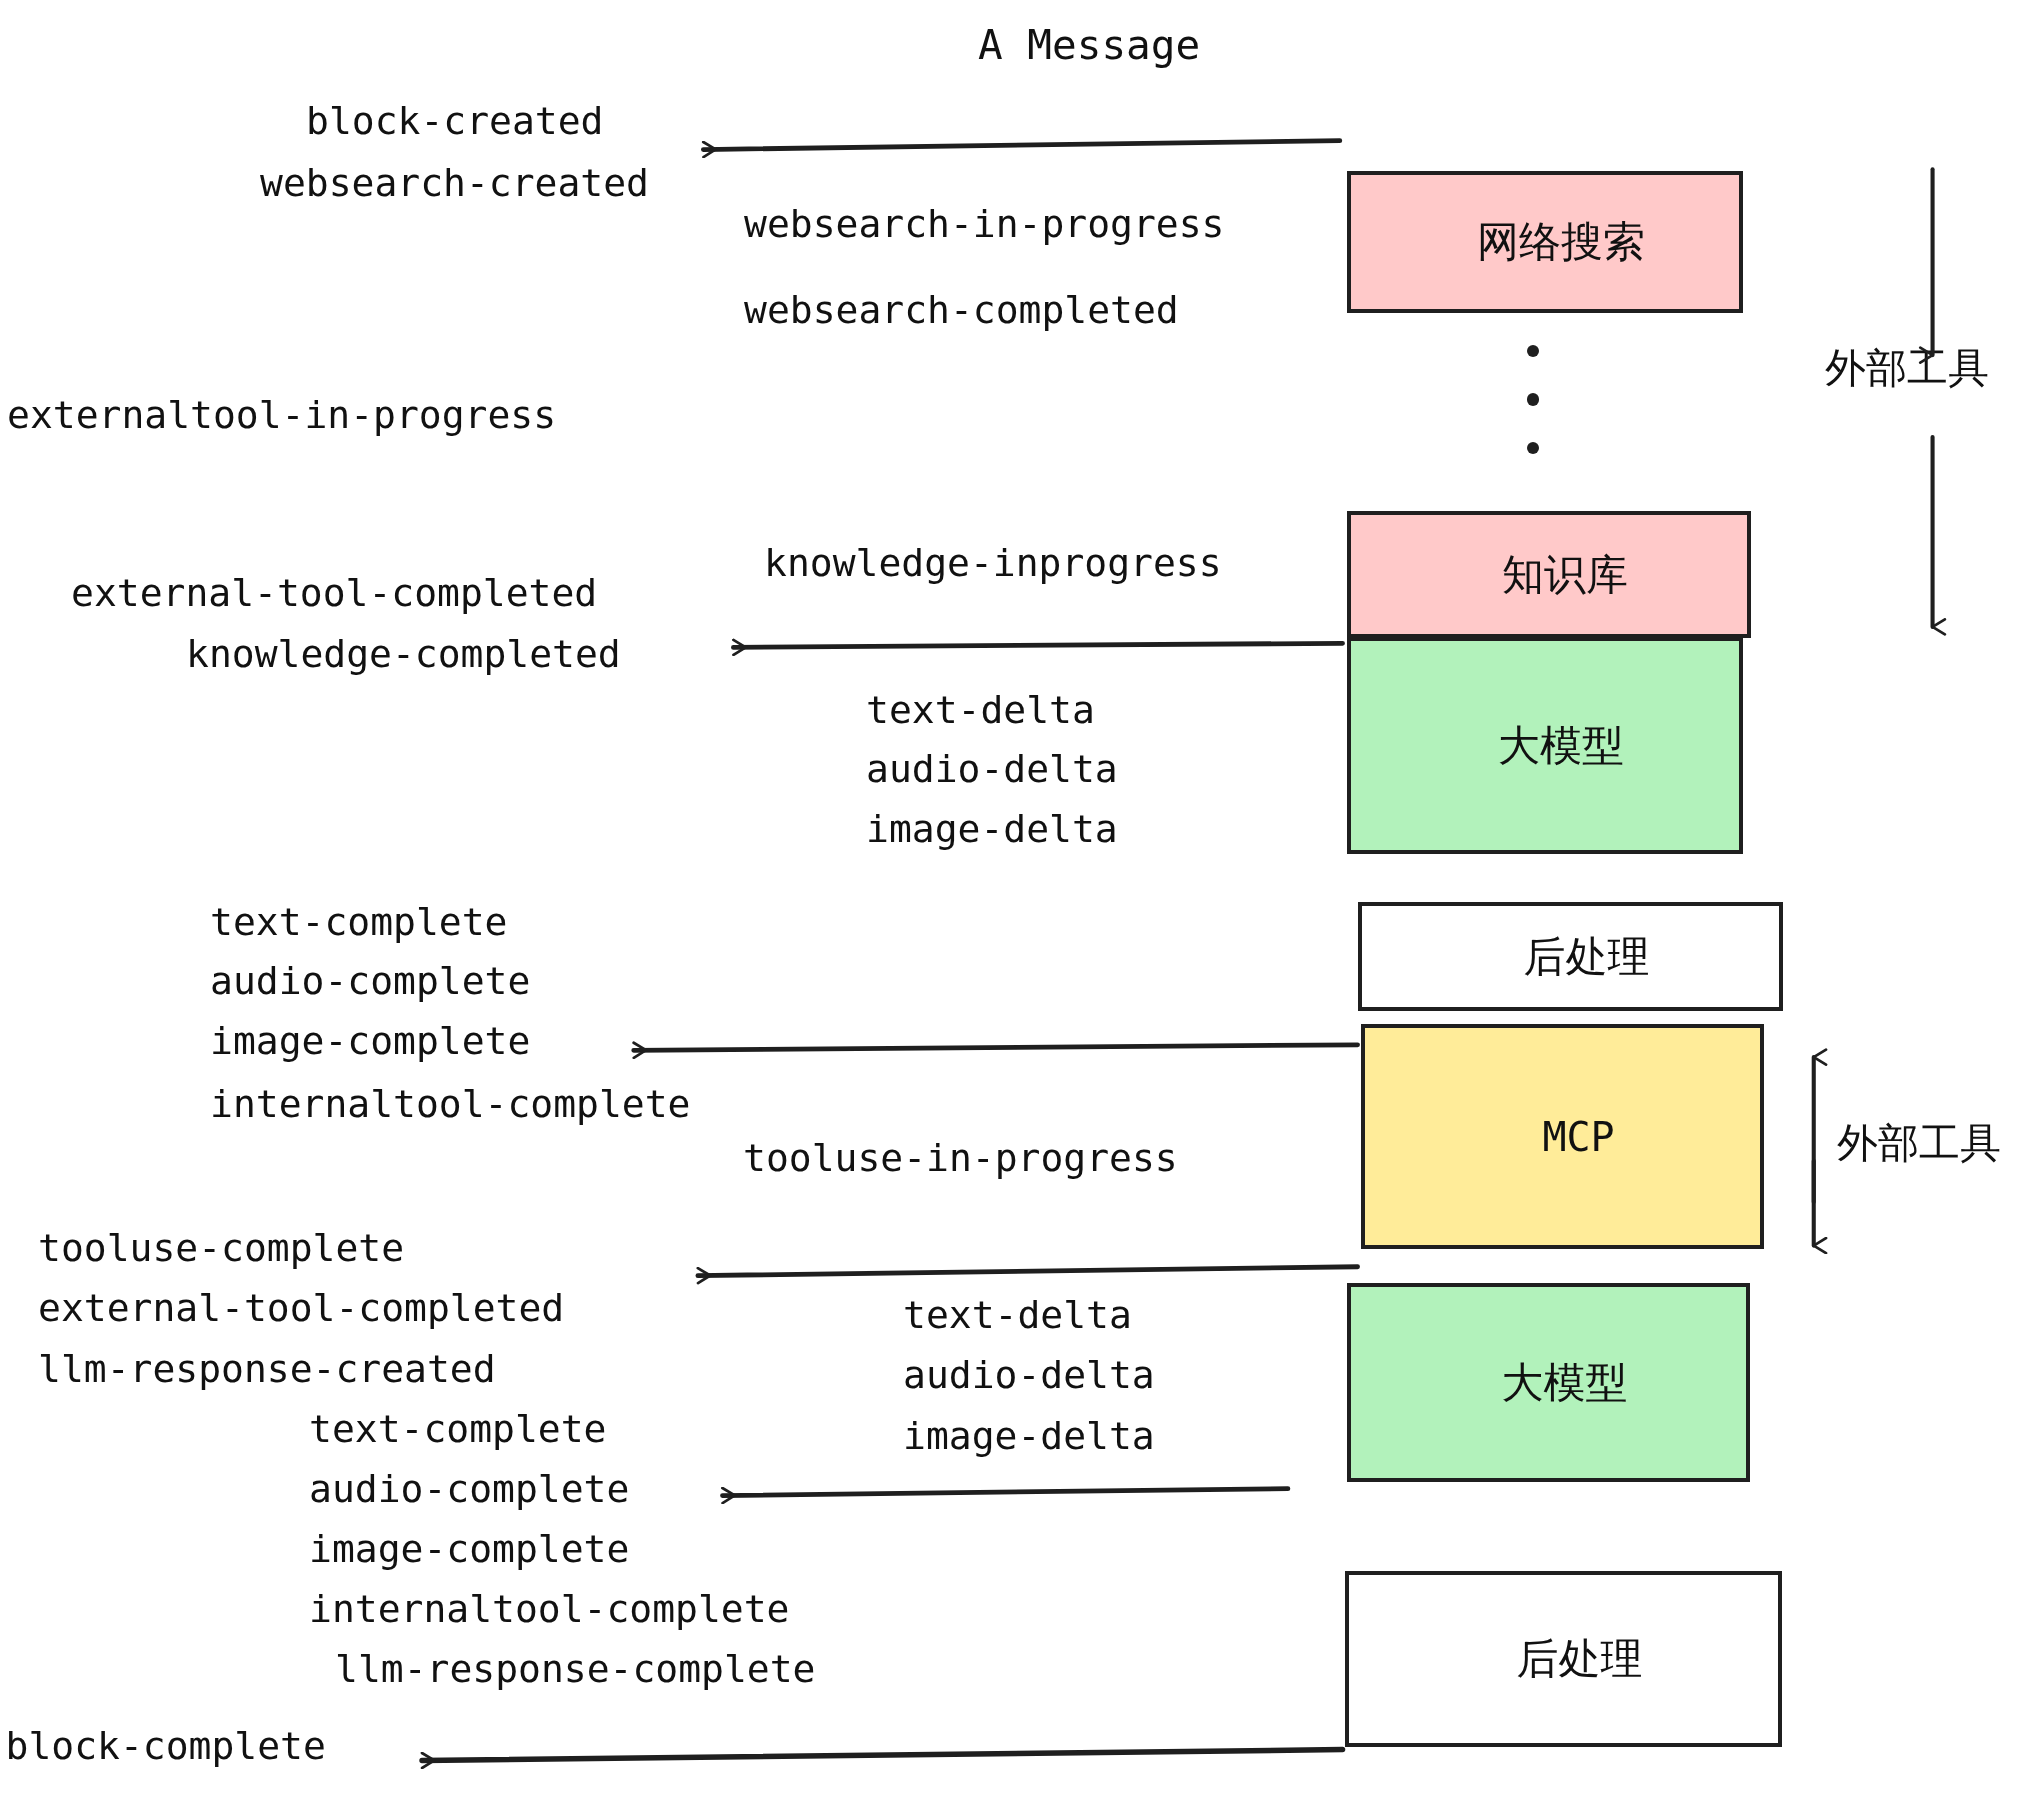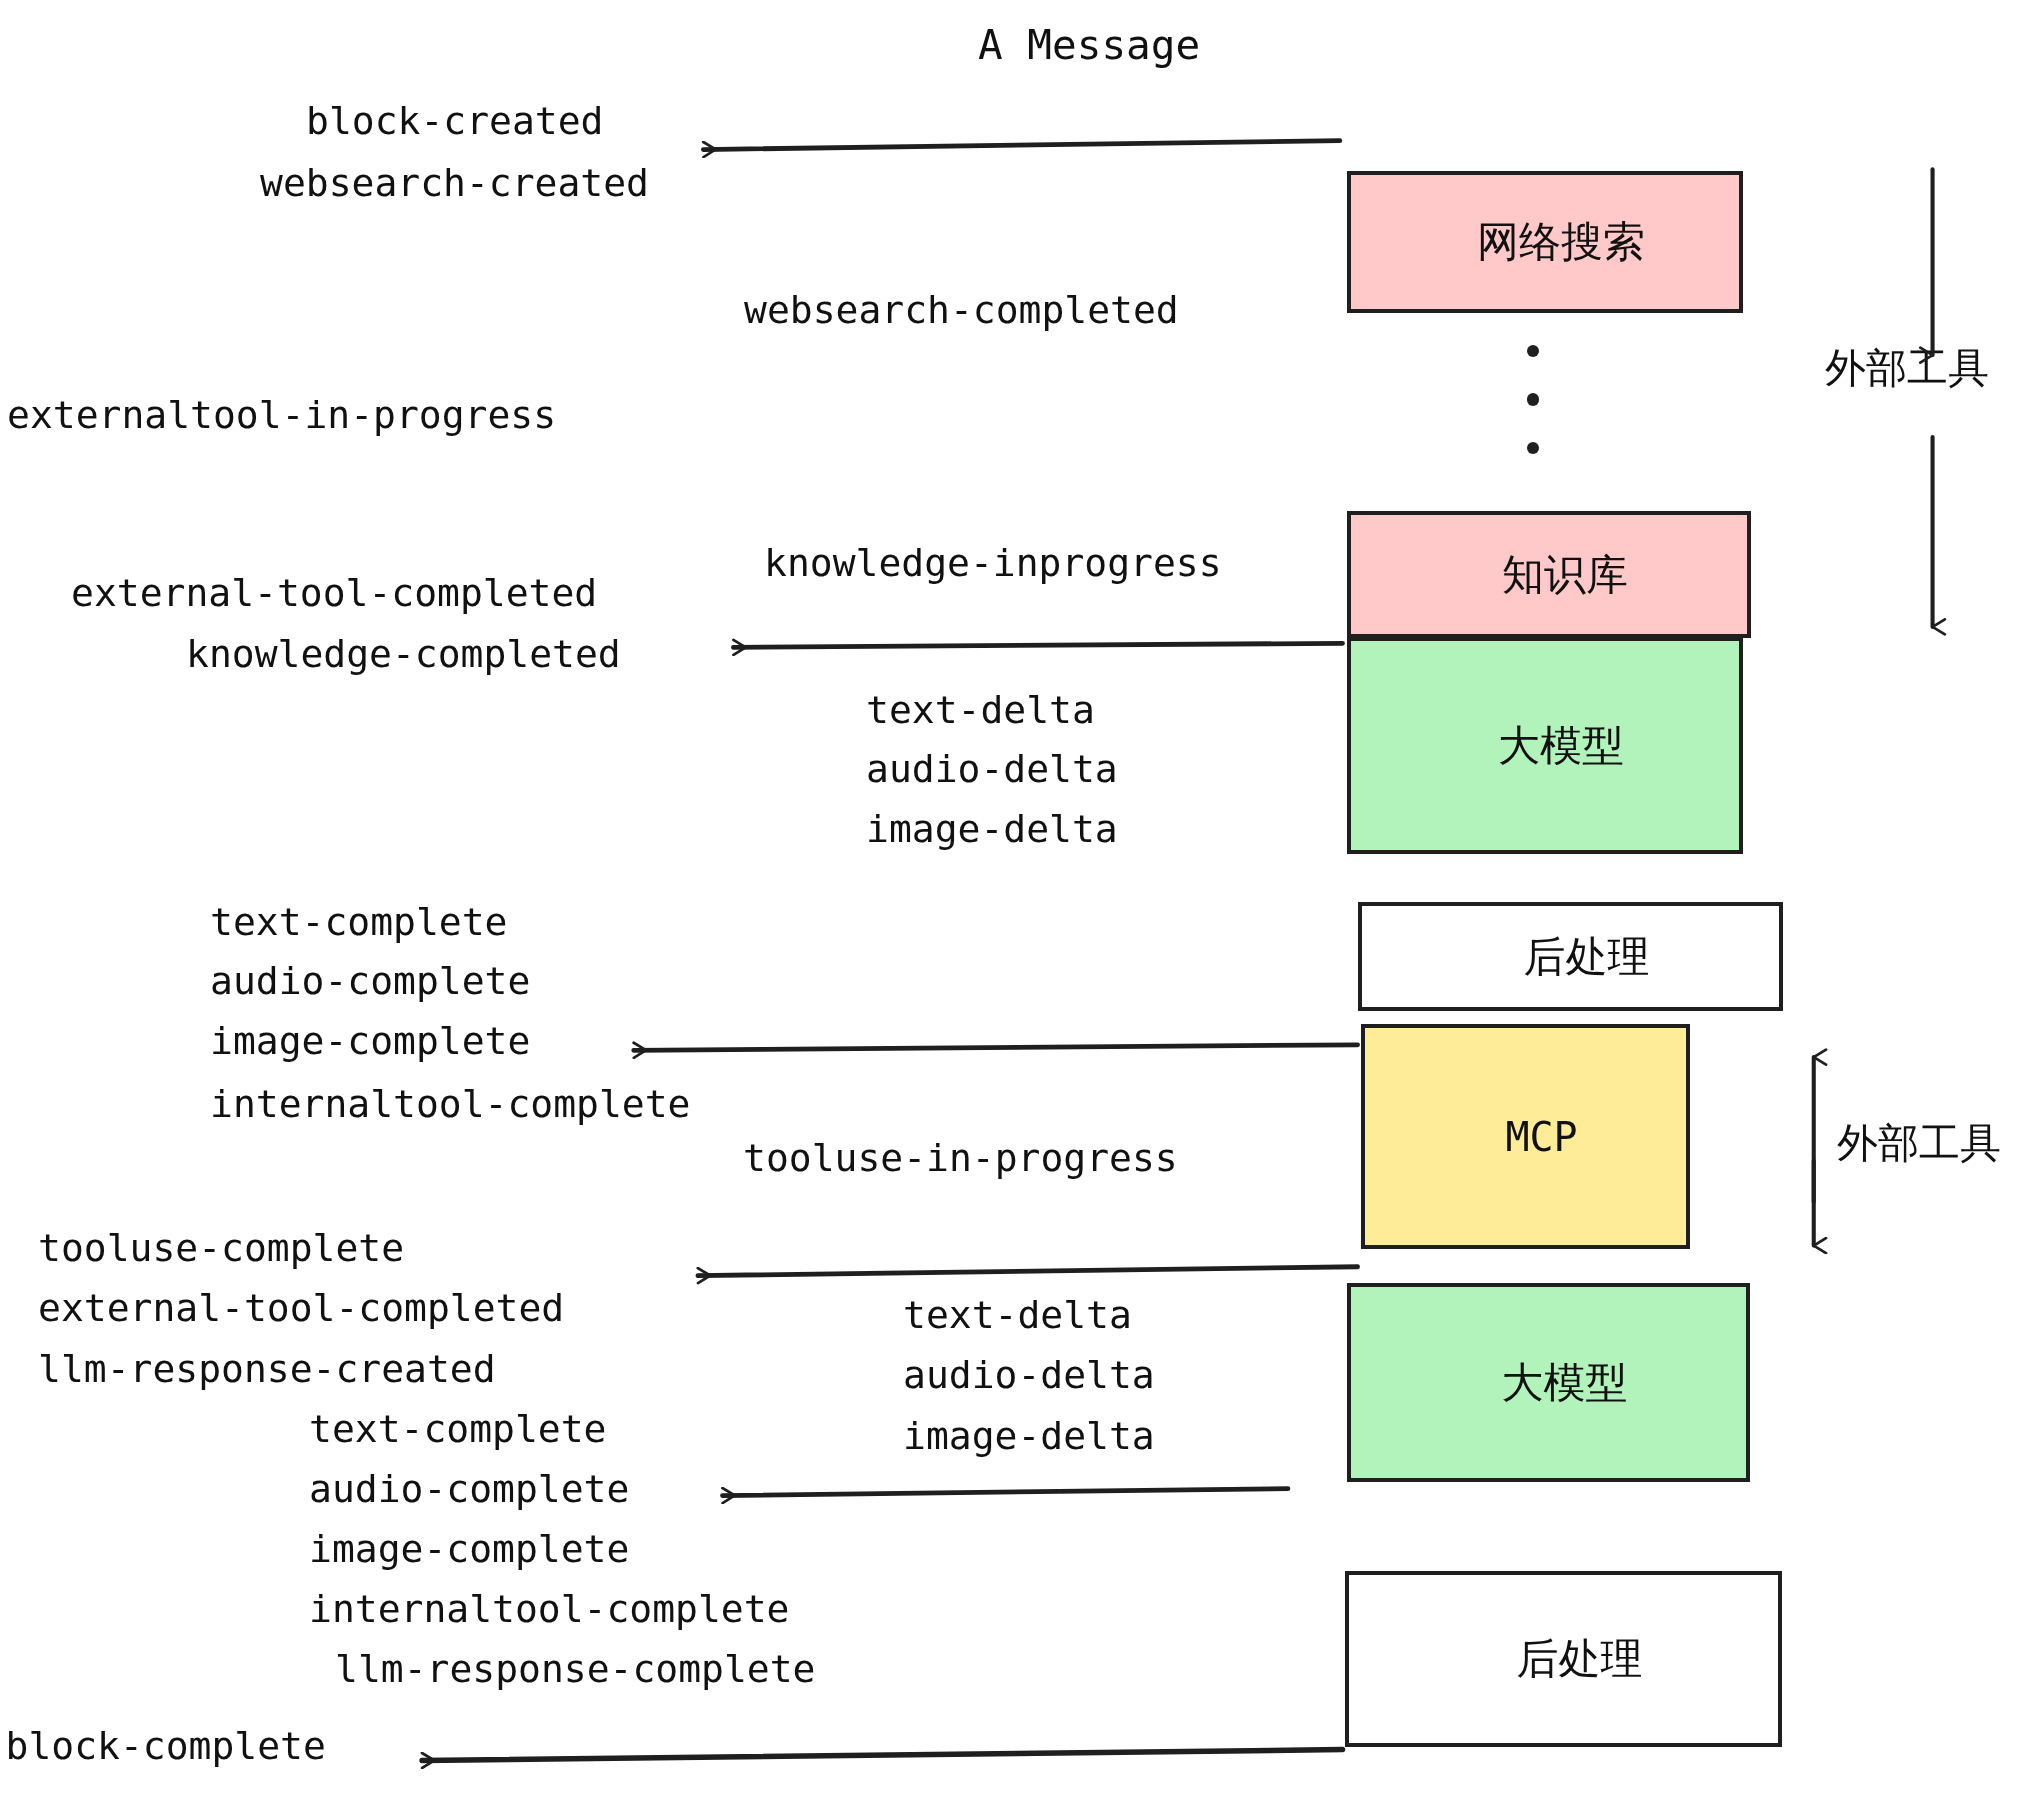--- a/index.html
+++ b/index.html
@@ -62,20 +62,21 @@
 </style>
 </head>
 <body>
 
 <div id="stage">
 
   <div class="title" style="left:978px;top:20.5px;">A Message</div>
 
   <div class="evt" style="left:306px;top:102px;">block-created</div>
   <div class="evt" style="left:260px;top:164px;">websearch-created</div>
+  <div class="evt" style="left:744px;top:205px;">websearch-in-progress</div>
   <div class="evt" style="left:744px;top:291px;">websearch-completed</div>
 
   <div class="evt" style="left:7px;top:396px;">externaltool-in-progress</div>
 
   <div class="evt" style="left:764px;top:544px;">knowledge-inprogress</div>
   <div class="evt" style="left:71px;top:574px;">external-tool-completed</div>
   <div class="evt" style="left:186px;top:635px;">knowledge-completed</div>
 
   <div class="evt" style="left:866px;top:691px;">text-delta</div>
   <div class="evt" style="left:866px;top:750px;">audio-delta</div>
@@ -113,21 +114,21 @@
   </div>
 
   <div class="node" style="left:1347px;top:637px;width:396px;height:217px;background:#B2F2BB;">
     <span>大模型</span>
   </div>
 
   <div class="node" style="left:1358px;top:902px;width:425px;height:109px;background:#FFFFFF;">
     <span>后处理</span>
   </div>
 
-  <div class="node mono" style="left:1361px;top:1024px;width:329px;height:225px;background:#FFEC99;">
+  <div class="node mono" style="left:1361px;top:1024px;width:403px;height:225px;background:#FFEC99;">
     <span>MCP</span>
   </div>
 
   <div class="node" style="left:1347px;top:1283px;width:403px;height:199px;background:#B2F2BB;">
     <span>大模型</span>
   </div>
 
   <div class="node" style="left:1345px;top:1571px;width:437px;height:176px;background:#FFFFFF;">
     <span>后处理</span>
   </div>

